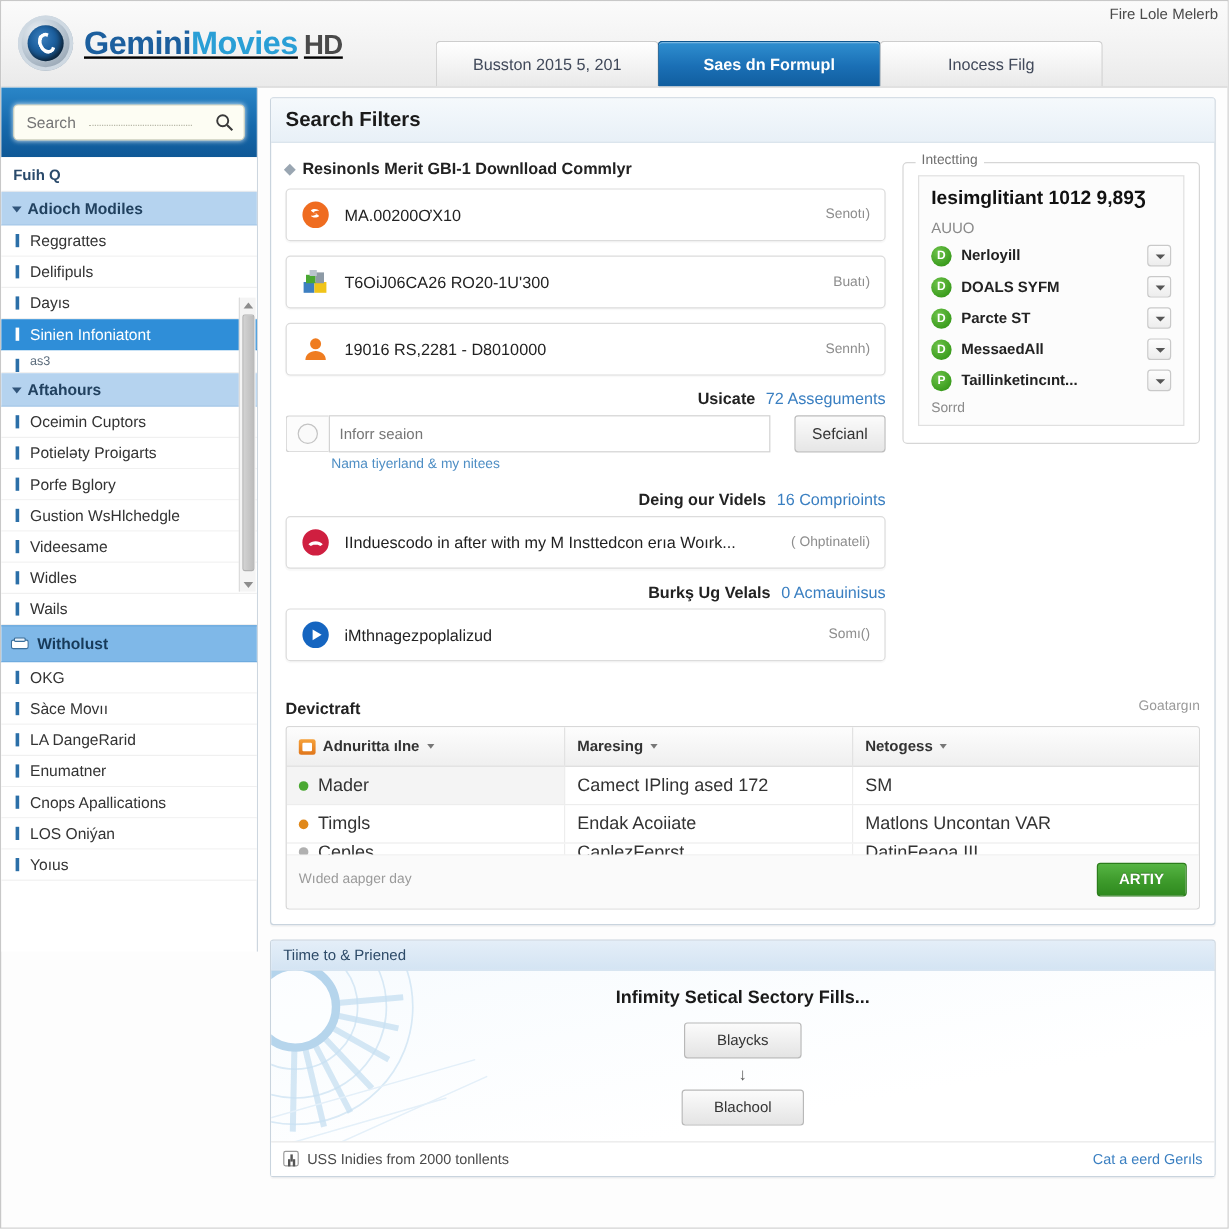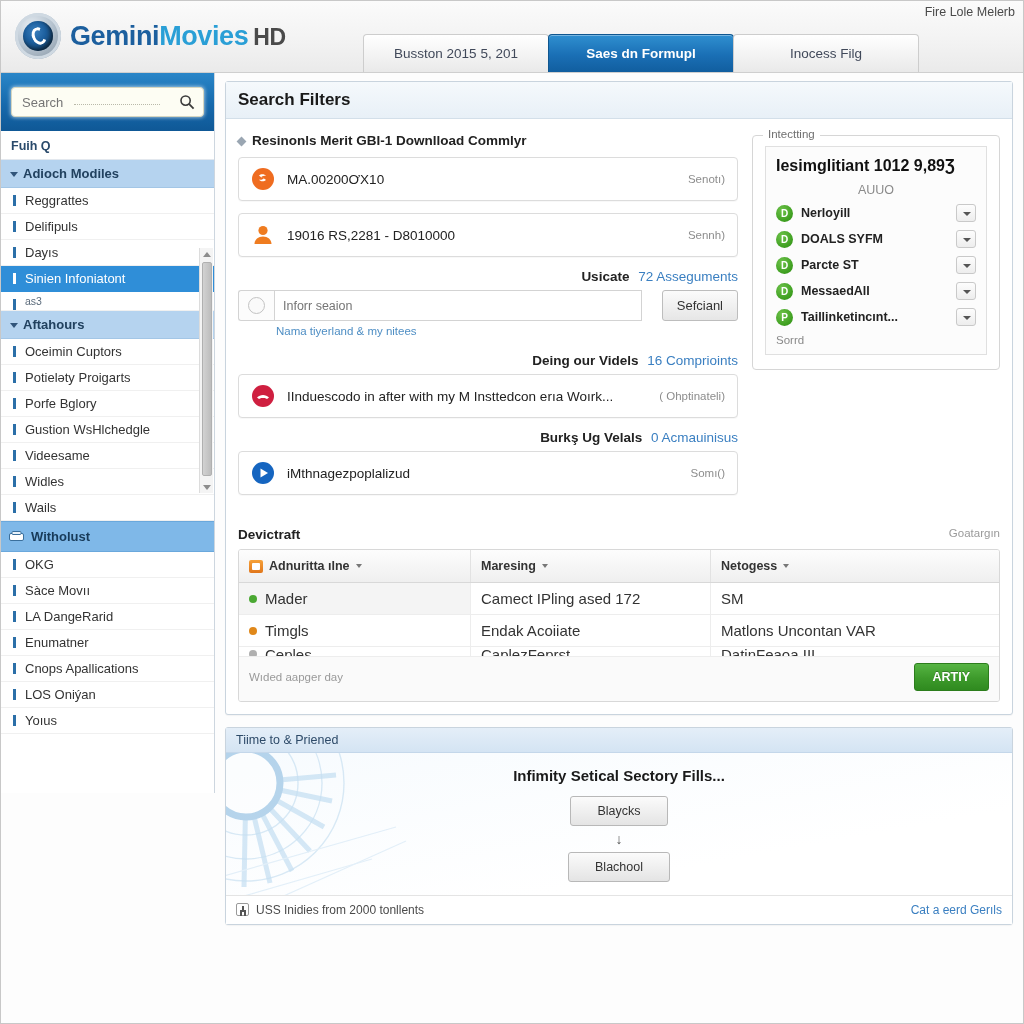--- a/index.html
+++ b/index.html
@@ -42,21 +42,21 @@
     background: radial-gradient(circle at 40% 35%, #3b7fbd 0%, #1c5f9e 40%, #12304a 100%);
     box-shadow: inset -2px -2px 4px rgba(0,0,0,.5);
   }
   .logo-mark .swirl {
     position: absolute; left: 17px; top: 14px;
     width: 14px; height: 18px; border-radius: 50%;
     border: 3px solid #ffffff; border-right-color: transparent;
     transform: rotate(-25deg);
     z-index: 2;
   }
-  .brand-text { font-size: 27px; font-weight: bold; letter-spacing: -.4px; white-space: nowrap;}
+  .brand-text { font-size: 27px; font-weight: bold; letter-spacing: -.4px; white-space: nowrap; text-decoration: underline;}
   .brand-1 { color: #1c5f9e; }
   .brand-2 { color: #2a9fd6; }
   .brand-3 { color: #4a4a4a; font-size: 23px; margin-left: 5px;}
 
   .tabs {
     position: absolute; left: 362px; top: 33px;
     display: flex; align-items: flex-end;
   }
   .tab {
     height: 38px;
@@ -278,21 +278,21 @@
   .fieldset .legend {
     position: absolute; top: -8px; left: 10px;
     background: #fff; padding: 0 5px;
     font-size: 11.5px; color: #6f6f6f;
   }
   .inner-card {
     border: 1px solid #e0e0e0; background: #fcfcfc;
     padding: 10px 10px 8px 10px;
   }
   .inner-title { font-size: 16px; font-weight: bold; color: #111; margin-bottom: 8px; white-space: nowrap;}
-  .inner-sub { font-size: 12.5px; color: #8a8a8a; margin-bottom: 7px; text-align: center; }
+  .inner-sub { font-size: 12.5px; color: #8a8a8a; margin-bottom: 7px; }
   .g-item { display: flex; align-items: center; margin-bottom: 8px; }
   .g-badge {
     width: 17px; height: 17px; border-radius: 50%;
     background: radial-gradient(circle at 35% 30%, #6dc24a 0%, #3d9e1f 70%, #2f8416 100%);
     color: #fff; font-size: 10px; font-weight: bold;
     display: flex; align-items: center; justify-content: center;
     flex: 0 0 17px; margin-right: 8px;
   }
   .g-name { font-size: 12.5px; color: #222; font-weight: bold; flex: 1; white-space: nowrap; overflow: hidden; text-overflow: ellipsis;}
   .g-caret {
@@ -504,20 +504,31 @@
 
             <div class="row-card">
               <svg class="row-icon" viewBox="0 0 24 24">
                 <circle cx="12" cy="12" r="11" fill="#ef6c20"></circle>
                 <path d="M8 8.5c2-2 6-1.5 7 0.5-2-0.8-4 0-5 1.5 2 0.3 3.5 1 5 2.5-2 2-6 1.6-7-0.5 2 0.8 4 0 5-1.5-2-0.3-3.5-1-5-2.5z" fill="#ffffff"></path>
               </svg>
               <div class="row-text">MA.00200ƠX10</div>
               <div class="row-meta">Senotı)</div>
             </div>
 
+            <div class="row-card">
+              <svg class="row-icon" viewBox="0 0 24 24">
+                <rect x="2" y="12" width="9" height="9" fill="#3d7fc1"></rect>
+                <rect x="11" y="12" width="10" height="9" fill="#f0c419"></rect>
+                <rect x="4" y="6" width="8" height="7" fill="#4aa832"></rect>
+                <rect x="12" y="4" width="7" height="9" fill="#8d9aa6"></rect>
+                <rect x="7" y="2" width="6" height="5" fill="#b9c4ce"></rect>
+              </svg>
+              <div class="row-text">T6OiJ06CA26 RO20-1U'300</div>
+              <div class="row-meta">Buatı)</div>
+            </div>
 
             <div class="row-card">
               <svg class="row-icon" viewBox="0 0 24 24">
                 <circle cx="12" cy="7.5" r="4.6" fill="#ef7c20"></circle>
                 <path d="M3.5 21c0-4.7 3.8-7.6 8.5-7.6S20.5 16.3 20.5 21z" fill="#ef7c20"></path>
               </svg>
               <div class="row-text">19016 RS,2281 - D8010000</div>
               <div class="row-meta">Sennh)</div>
             </div>
 

